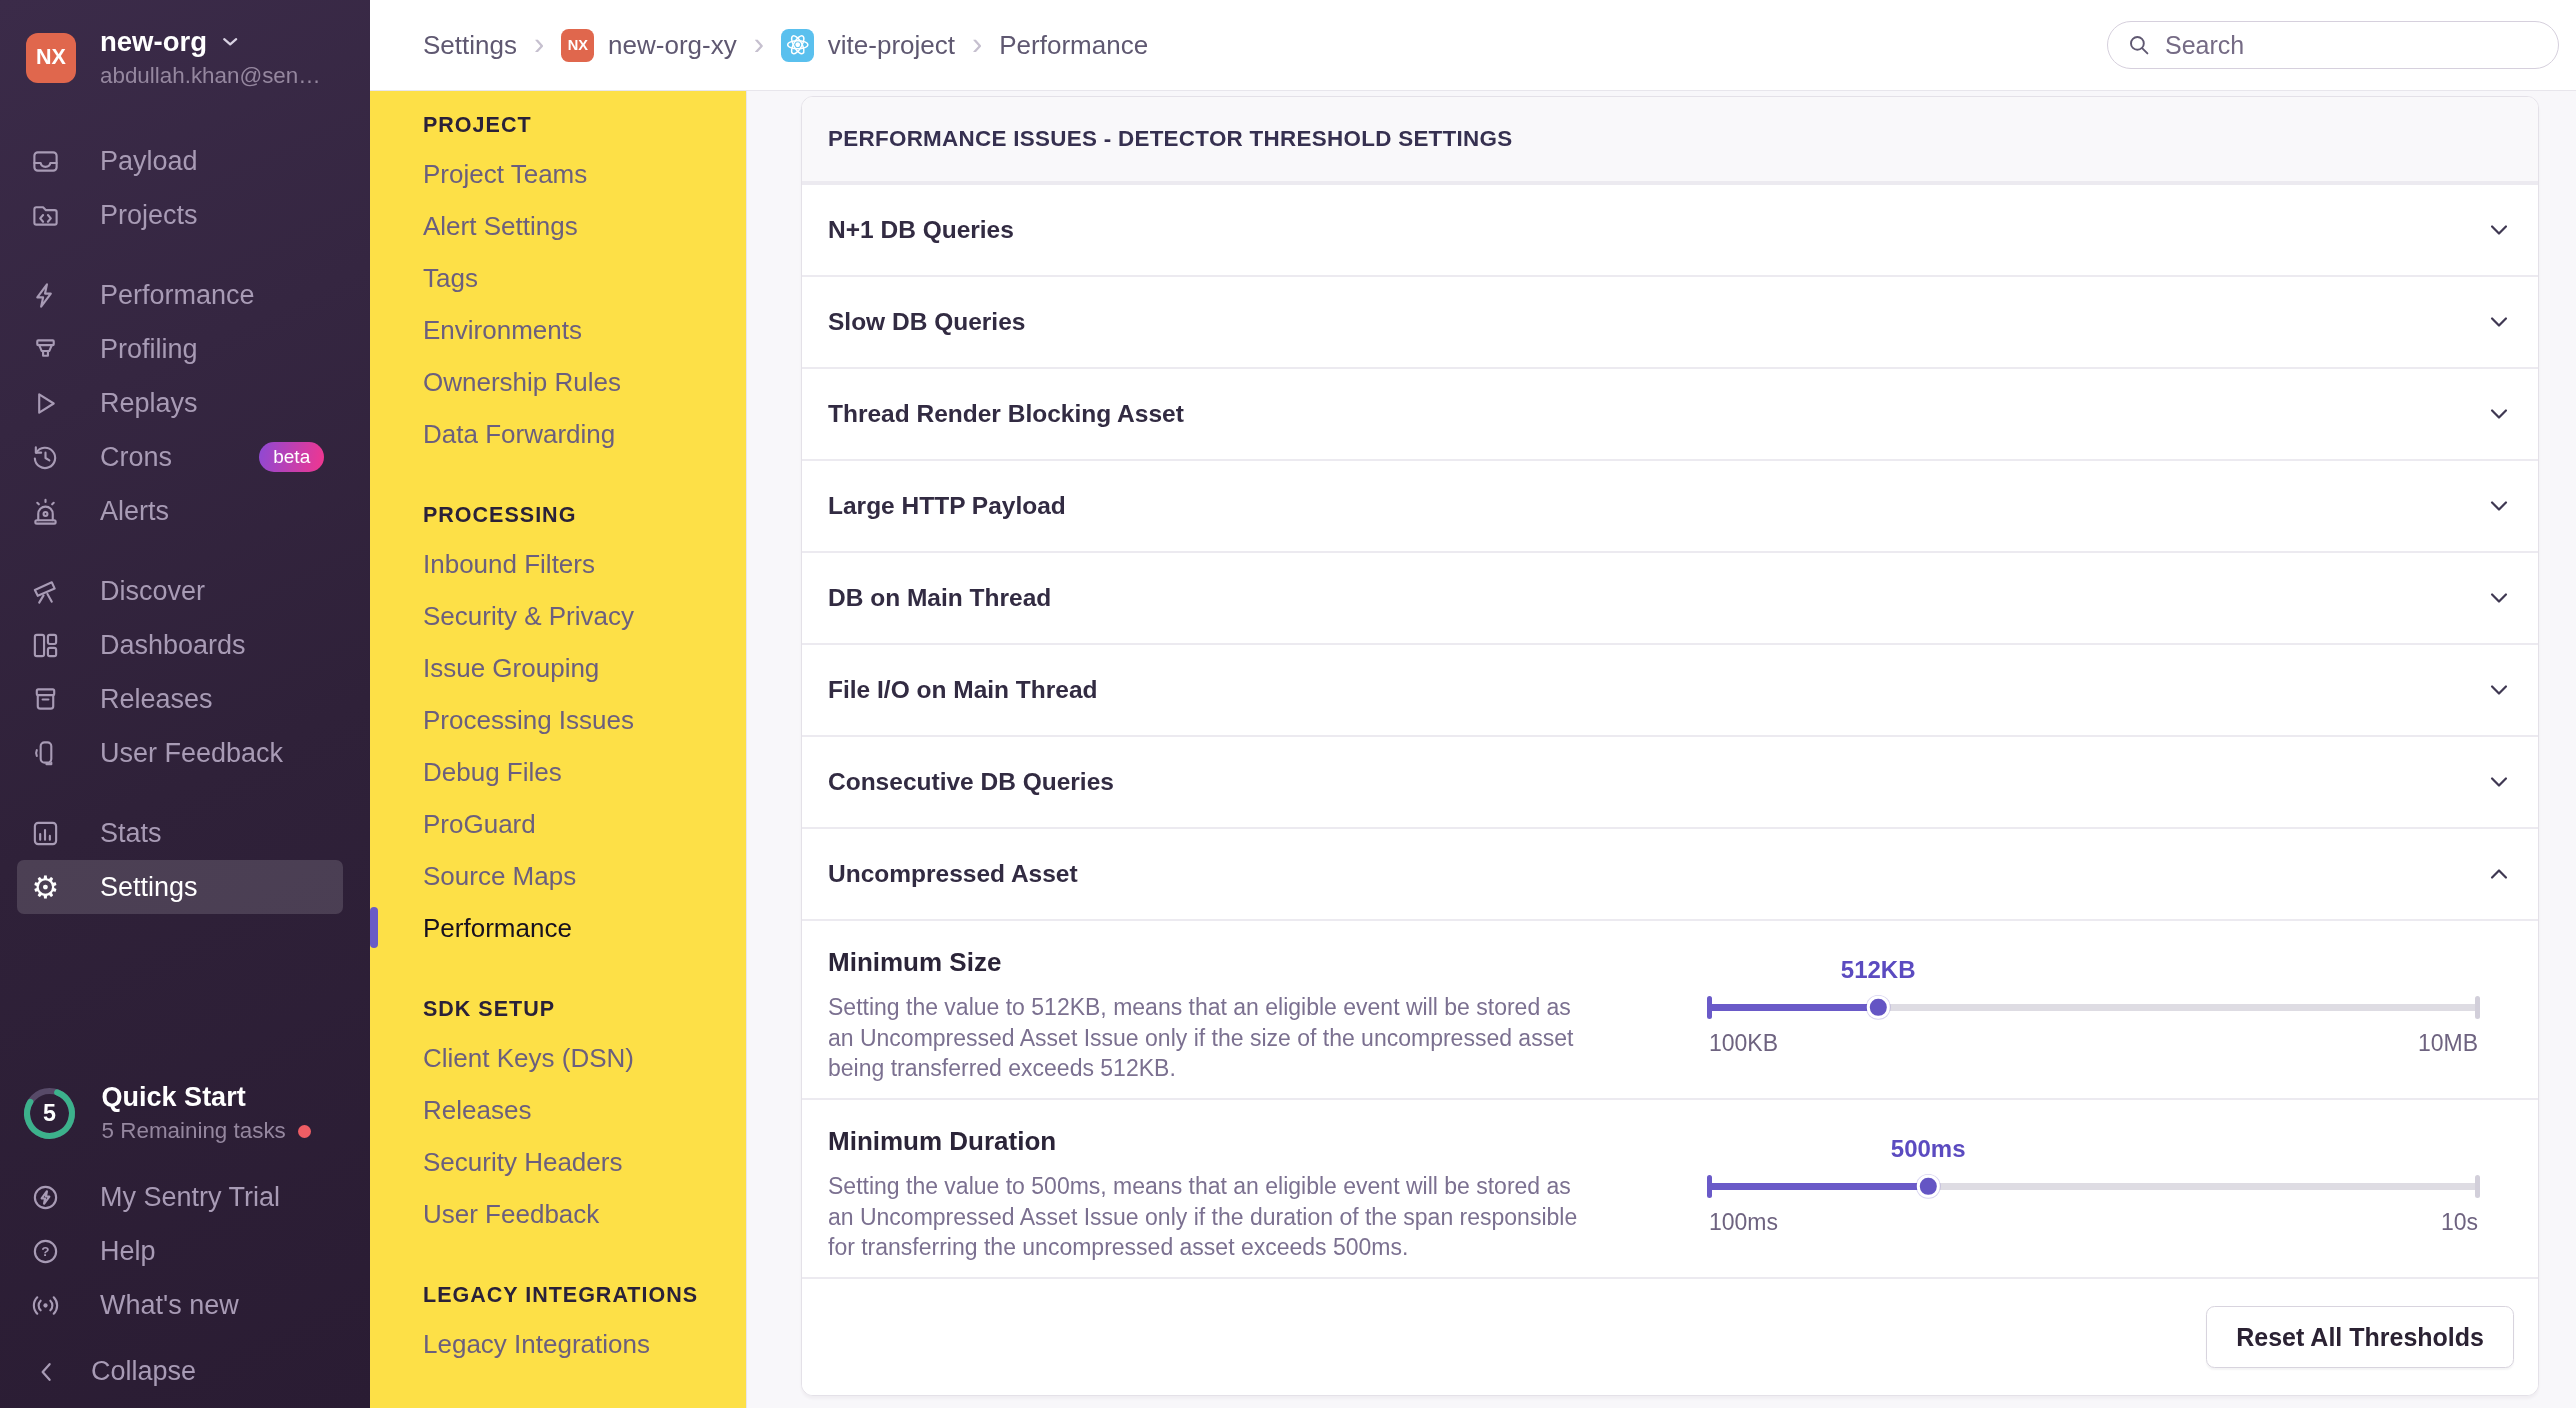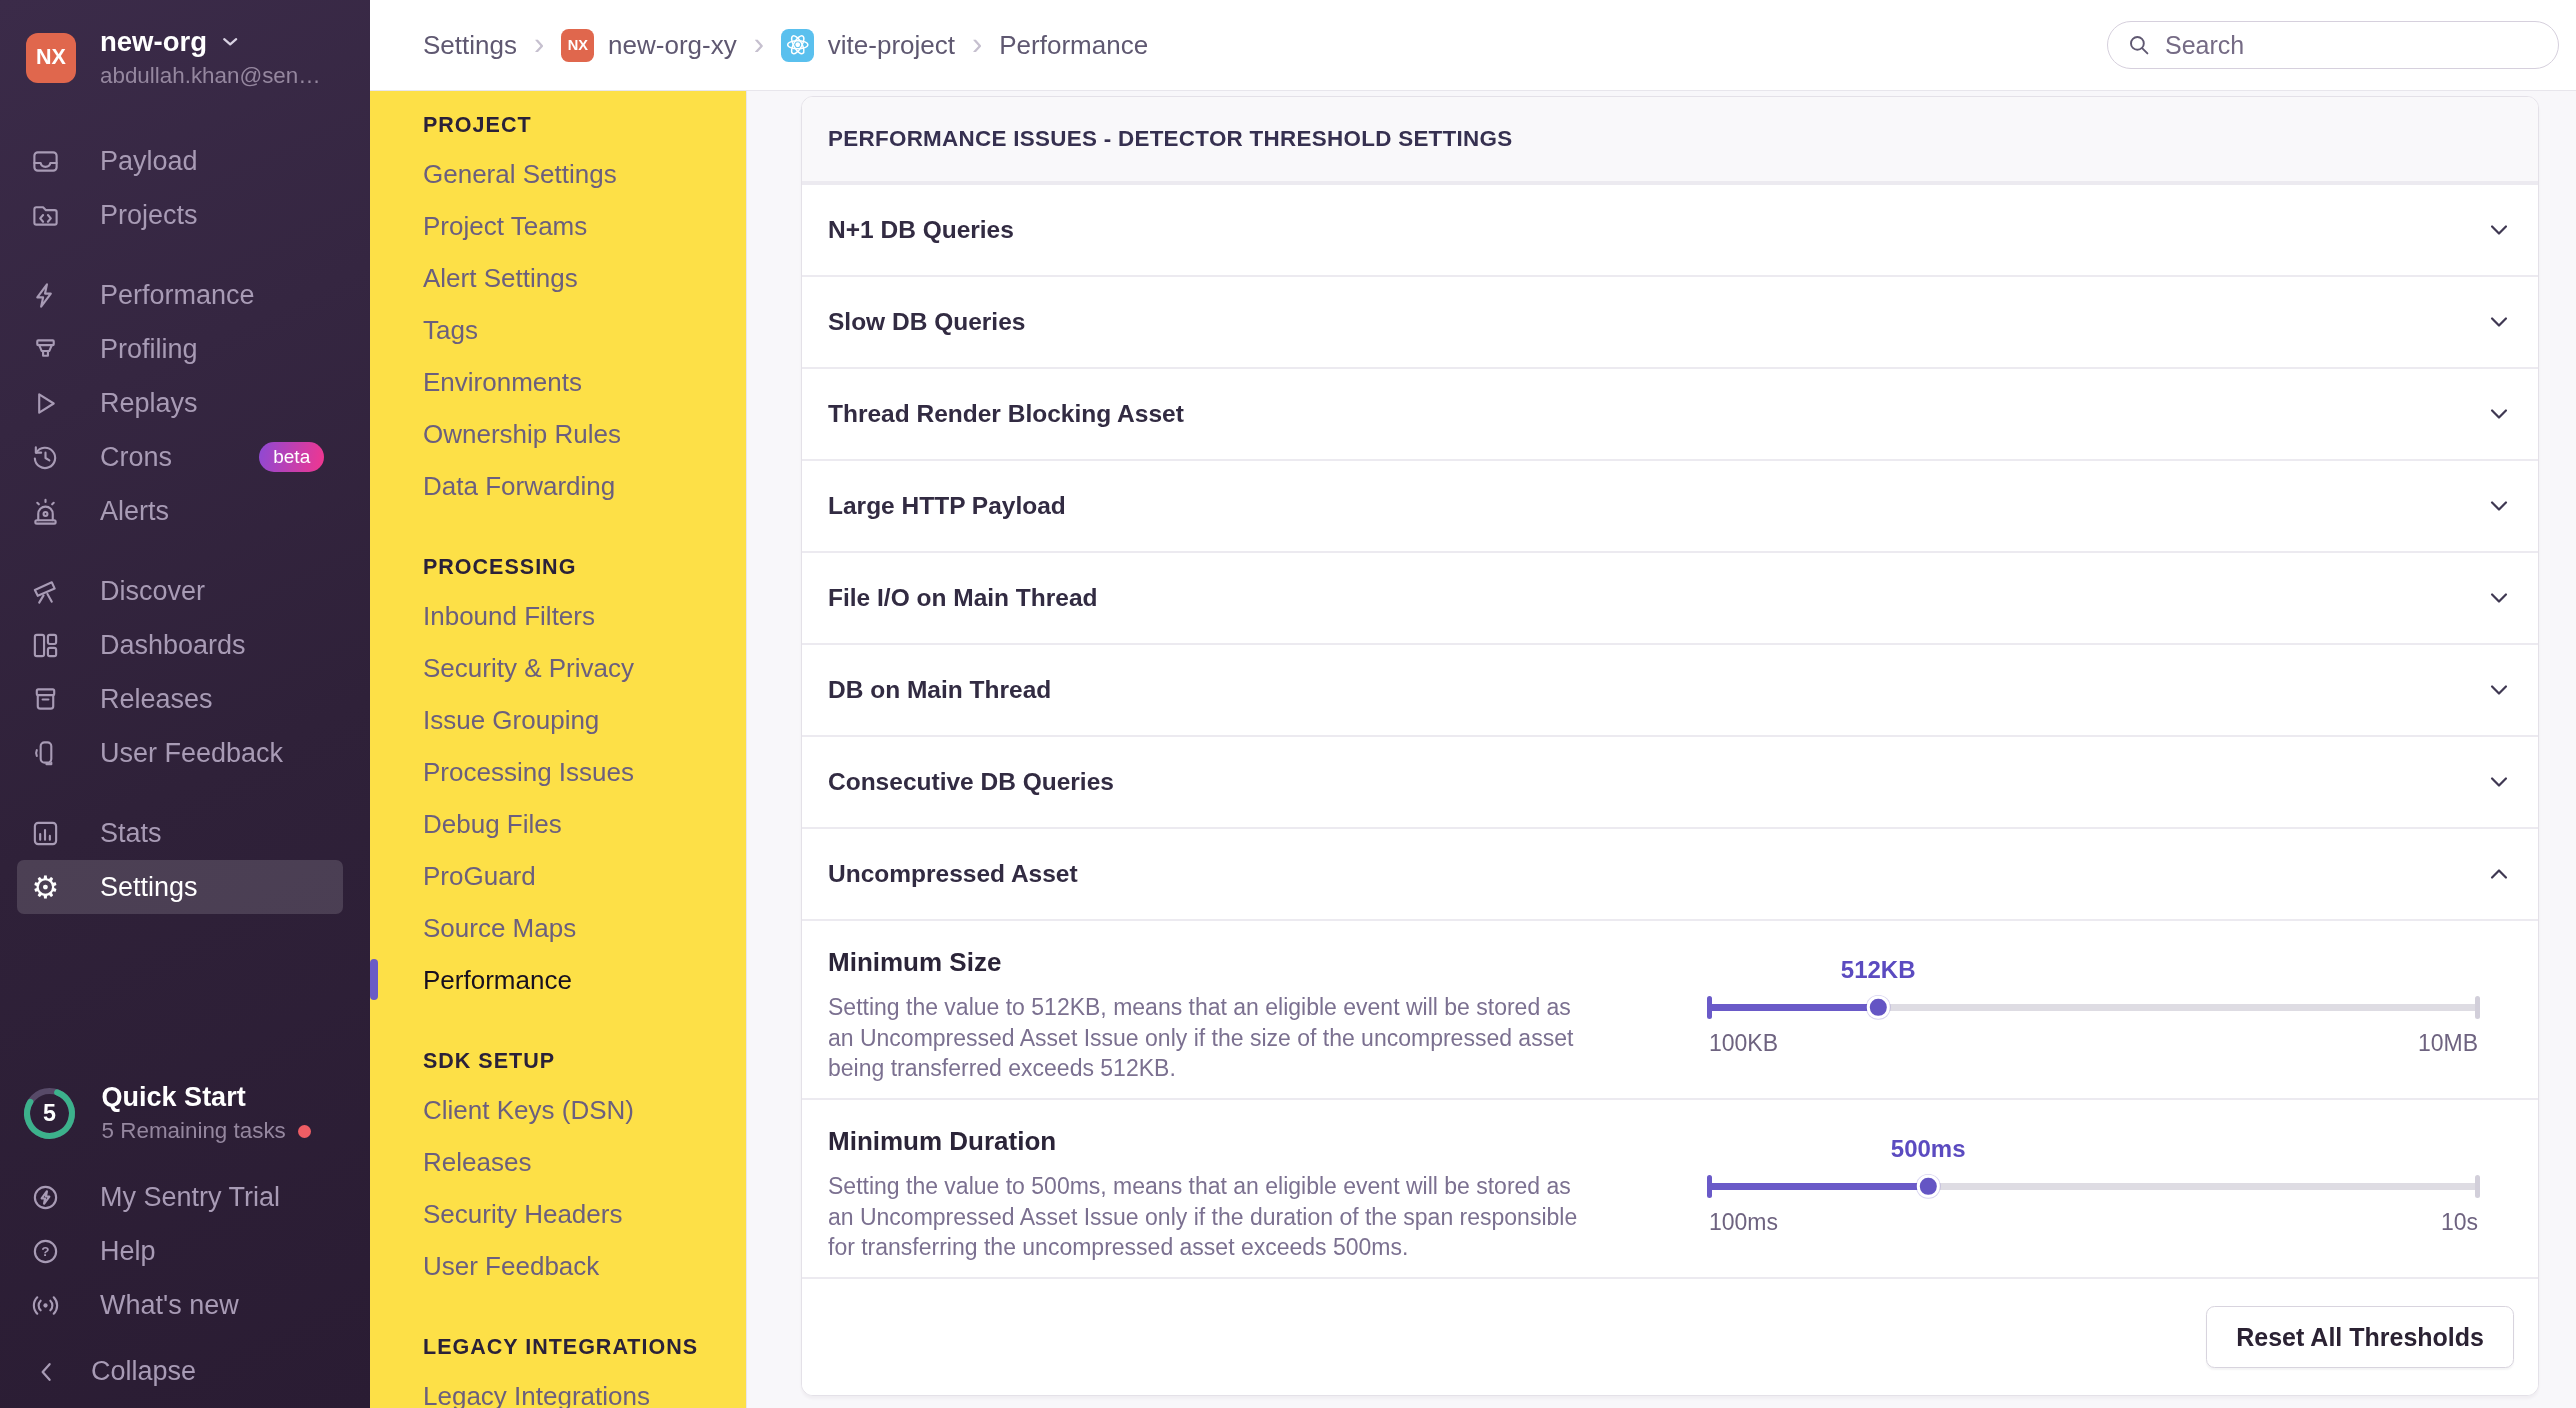--- a/index.html
+++ b/index.html
@@ -346,21 +346,20 @@
           <path d="M19.5 19.5l6 6"></path>
         </svg>
       </span>
     <input type="text" placeholder="Search" style="">
   </div>
 </header>
 
 <nav class="settingsnav">
   <div class="sn-section">
     <div class="sn-title">PROJECT</div>
-    <div class="sn-item">General Settings</div>
     <div class="sn-item">Project Teams</div>
     <div class="sn-item">Alert Settings</div>
     <div class="sn-item">Tags</div>
     <div class="sn-item">Environments</div>
     <div class="sn-item">Ownership Rules</div>
     <div class="sn-item">Data Forwarding</div>
   </div>
   <div class="sn-section">
     <div class="sn-title">PROCESSING</div>
     <div class="sn-item">Inbound Filters</div>
@@ -415,29 +414,29 @@
     </div>
     <div class="acc-row">
       <span class="acc-label">Large HTTP Payload</span>
       <span class="chev">
           <svg width="26" height="26" viewBox="0 0 30 30" fill="none" stroke="currentColor" stroke-width="2.6" stroke-linecap="round" stroke-linejoin="round">
             <path d="M7 11l8 8 8-8"></path>
           </svg>
         </span>
     </div>
     <div class="acc-row">
+      <span class="acc-label">DB on Main Thread</span>
+      <span class="chev">
+          <svg width="26" height="26" viewBox="0 0 30 30" fill="none" stroke="currentColor" stroke-width="2.6" stroke-linecap="round" stroke-linejoin="round">
+            <path d="M7 11l8 8 8-8"></path>
+          </svg>
+        </span>
+    </div>
+    <div class="acc-row">
       <span class="acc-label">File I/O on Main Thread</span>
-      <span class="chev">
-          <svg width="26" height="26" viewBox="0 0 30 30" fill="none" stroke="currentColor" stroke-width="2.6" stroke-linecap="round" stroke-linejoin="round">
-            <path d="M7 11l8 8 8-8"></path>
-          </svg>
-        </span>
-    </div>
-    <div class="acc-row">
-      <span class="acc-label">DB on Main Thread</span>
       <span class="chev">
           <svg width="26" height="26" viewBox="0 0 30 30" fill="none" stroke="currentColor" stroke-width="2.6" stroke-linecap="round" stroke-linejoin="round">
             <path d="M7 11l8 8 8-8"></path>
           </svg>
         </span>
     </div>
     <div class="acc-row">
       <span class="acc-label">Consecutive DB Queries</span>
       <span class="chev">
           <svg width="26" height="26" viewBox="0 0 30 30" fill="none" stroke="currentColor" stroke-width="2.6" stroke-linecap="round" stroke-linejoin="round">

